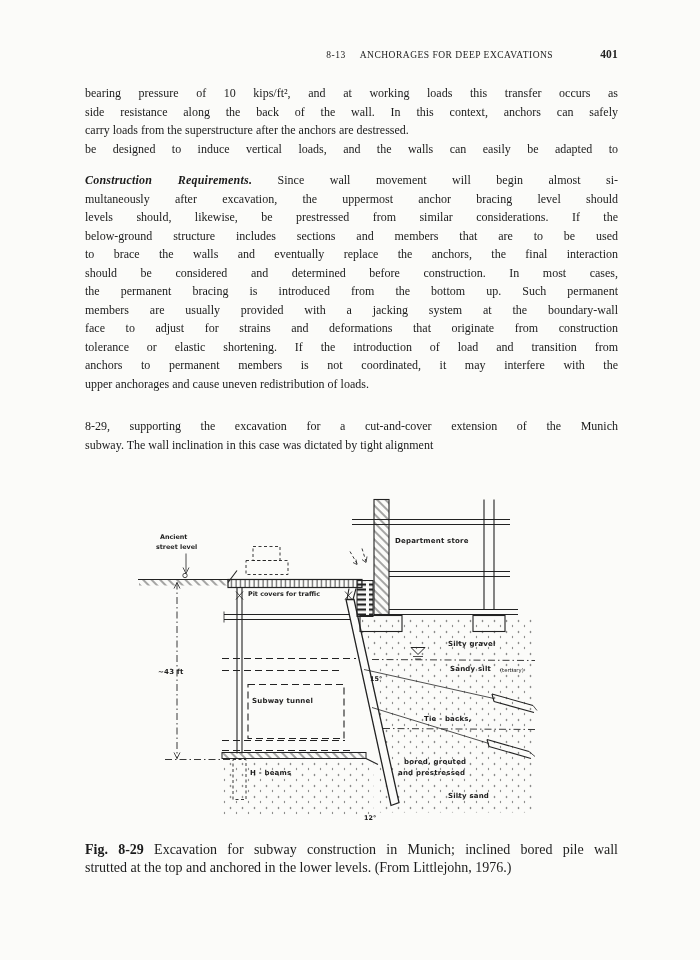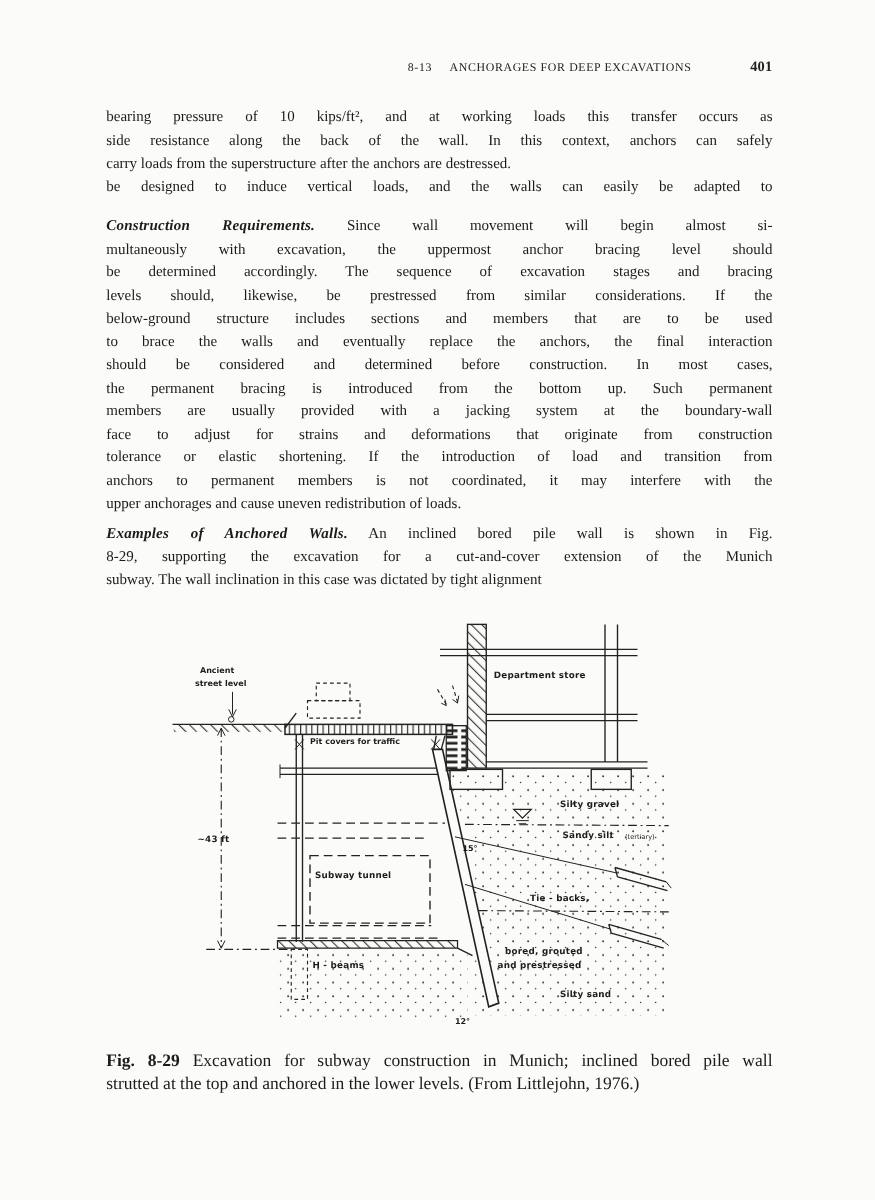--- a/index.html
+++ b/index.html
@@ -41,35 +41,33 @@
 </div>
 
 <div class="abs para" style="top:84px">
     <div class="tline just">bearing pressure of 10 kips/ft², and at working loads this transfer occurs as</div>
     <div class="tline just">side resistance along the back of the wall. In this context, anchors can safely</div>
     <div class="tline">carry loads from the superstructure after the anchors are destressed.</div>
     <div class="tline just">be designed to induce vertical loads, and the walls can easily be adapted to</div>
   </div>
 <div class="abs para" style="top:171px">
     <div class="tline just"><span class="lead-bi">Construction Requirements.</span> Since wall movement will begin almost si-</div>
-    <div class="tline just">multaneously with excavation, the uppermost anchor bracing level should</div>
-    <div class="tline just">be determined accordingly. The sequence of excavation stages and bracing</div>
+    <div class="tline just">multaneously after excavation, the uppermost anchor bracing level should</div>
     <div class="tline just">levels should, likewise, be prestressed from similar considerations. If the</div>
     <div class="tline just">below-ground structure includes sections and members that are to be used</div>
     <div class="tline just">to brace the walls and eventually replace the anchors, the final interaction</div>
     <div class="tline just">should be considered and determined before construction. In most cases,</div>
     <div class="tline just">the permanent bracing is introduced from the bottom up. Such permanent</div>
     <div class="tline just">members are usually provided with a jacking system at the boundary-wall</div>
     <div class="tline just">face to adjust for strains and deformations that originate from construction</div>
     <div class="tline just">tolerance or elastic shortening. If the introduction of load and transition from</div>
     <div class="tline just">anchors to permanent members is not coordinated, it may interfere with the</div>
     <div class="tline">upper anchorages and cause uneven redistribution of loads.</div>
   </div>
 <div class="abs para" style="top:417px">
-    <div class="tline just"><span class="lead-bi">Examples of Anchored Walls.</span> An inclined bored pile wall is shown in Fig.</div>
     <div class="tline just">8-29, supporting the excavation for a cut-and-cover extension of the Munich</div>
     <div class="tline">subway. The wall inclination in this case was dictated by tight alignment</div>
   </div>
 
 <div class="abs figwrap">
 <svg width="470" height="365" viewBox="125 495 470 360">
   <defs>
     <pattern id="dots" width="12" height="11" patternUnits="userSpaceOnUse">
       <circle cx="2.5" cy="2.5" r="0.8" fill="#3a3a3a"></circle>
       <circle cx="8.5" cy="7.5" r="0.65" fill="#3a3a3a"></circle>

